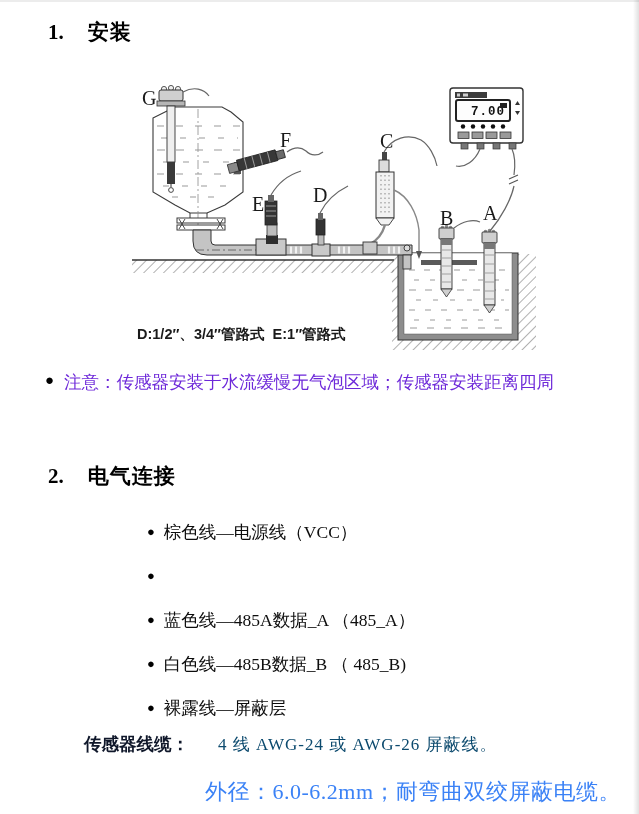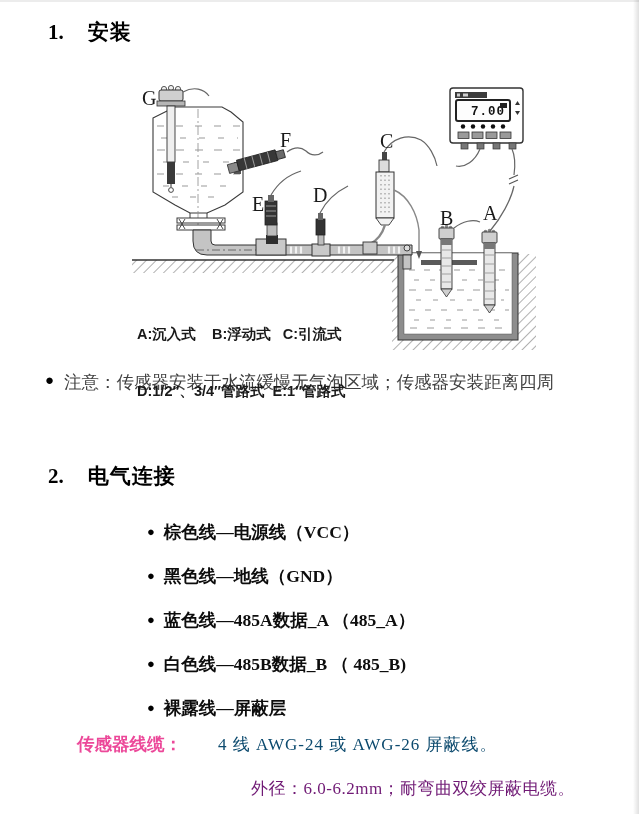--- a/index.html
+++ b/index.html
@@ -12,29 +12,29 @@
     background:linear-gradient(to right,rgba(0,0,0,0),rgba(0,0,0,0.12));}
   .edge-top{position:absolute;top:0;left:0;width:100%;height:2px;background:#ececec;}
   .heading{position:absolute;display:flex;gap:16px;align-items:baseline;
     font-weight:bold;font-size:21px;color:#000;}
   .heading .num{font-family:"Liberation Serif","DejaVu Serif",serif;}
   .heading .ttl{font-family:Liberation Serif, serif;letter-spacing:1px;margin-left:8px;}
   .h1{left:48px;top:18px;}
   .h2{left:48px;top:462px;}
   .note-bullet{position:absolute;left:45px;top:372px;font-size:15px;color:#000;}
   .note-text{position:absolute;left:64px;top:368px;width:565px;
-    font-size:17.5px;line-height:28.5px;color:#404040;}
+    font-size:17.5px;line-height:28.5px;color:#6d28d9;}
   .wire-list{position:absolute;left:147px;top:520px;}
   .wire-row{height:44px;display:flex;align-items:flex-start;}
   .wire-row .b{font-size:13px;margin:4px 9px 0 0;color:#000;}
-  .wire-row .t{font-size:17.5px;color:#0d0d0d;font-weight:bold;}
-  .cable-label{position:absolute;left:77px;top:732px;font-size:17.5px;font-weight:bold;
-    font-family:"Liberation Sans","DejaVu Sans",sans-serif;color:#ec4899;}
+  .wire-row .t{font-size:17.5px;color:#0d0d0d;}
+  .cable-label{position:absolute;left:84px;top:732px;font-size:17.5px;font-weight:bold;
+    font-family:"Liberation Sans","DejaVu Sans",sans-serif;color:#0f172a;}
   .cable-spec{position:absolute;left:218px;top:733px;font-size:17px;color:#0c4a6e;letter-spacing:1px;}
-  .cable-diam{position:absolute;left:205px;top:777px;font-size:17px;color:#701a75;letter-spacing:0.5px;margin-left:46px;}
+  .cable-diam{position:absolute;left:205px;top:777px;font-size:22px;color:#3b82f6;letter-spacing:0.5px;}
   .diagram{position:absolute;left:130px;top:78px;width:410px;height:272px;}
   .legend{position:absolute;left:137px;top:287px;z-index:5;
     font-family:"Liberation Sans","DejaVu Sans",sans-serif;
     font-size:14.5px;font-weight:600;line-height:19px;color:#1a1a1a;white-space:pre;}
   svg text.lbl{font-family:"Liberation Serif","DejaVu Serif",serif;font-size:20px;fill:#1a1a1a;}
   svg text.lcd{font-family:"Liberation Mono","DejaVu Sans Mono",monospace;
     font-size:12.5px;font-weight:bold;fill:#111;letter-spacing:1px;}
 </style>
 </head>
 <body>
@@ -237,42 +237,40 @@
     <text class="lbl" x="12" y="27">G</text>
     <text class="lbl" x="150" y="69">F</text>
     <text class="lbl" x="122" y="133">E</text>
     <text class="lbl" x="183" y="124">D</text>
     <text class="lbl" x="250" y="70">C</text>
     <text class="lbl" x="310" y="147">B</text>
     <text class="lbl" x="353" y="142">A</text>
   </svg>
 
   <div class="legend">
-    <div>A:沉入式    B:浮动式   C:引流式</div>
     <div>D:1/2″、3/4″管路式  E:1″管路式</div>
   </div>
 
   <span class="note-bullet">●</span>
   <div class="note-text">
     <div>注意：传感器安装于水流缓慢无气泡区域；传感器安装距离四周</div>
   </div>
 
   <div class="heading h2">
     <span class="num">2.</span>
     <span class="ttl">电气连接</span>
   </div>
 
   <div class="wire-list">
     <div class="wire-row">
       <span class="b">●</span>
       <span class="t">棕色线—电源线（VCC）</span>
     </div>
     <div class="wire-row">
       <span class="b">●</span>
-      <span class="t">黑色线—地线（GND）</span>
     </div>
     <div class="wire-row">
       <span class="b">●</span>
       <span class="t">蓝色线—485A数据_A （485_A）</span>
     </div>
     <div class="wire-row">
       <span class="b">●</span>
       <span class="t">白色线—485B数据_B （ 485_B)</span>
     </div>
     <div class="wire-row">

